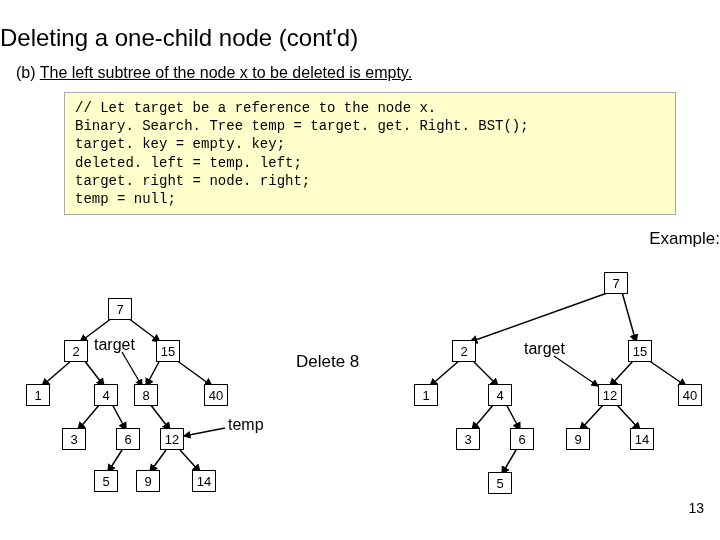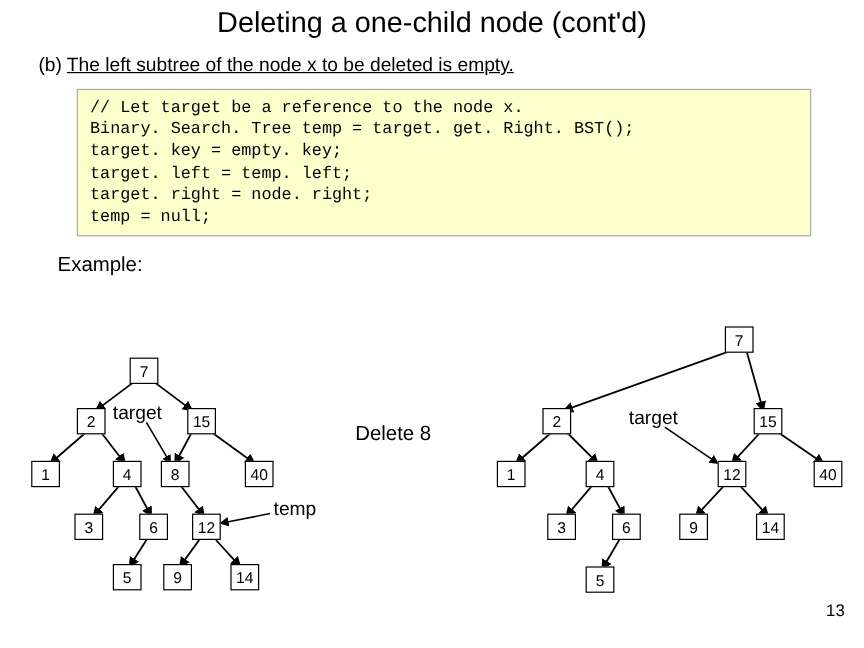--- a/index.html
+++ b/index.html
@@ -6,41 +6,41 @@
   body {
     margin: 0;
     width: 720px;
     height: 540px;
     font-family: Arial, Helvetica, sans-serif;
     background: #fff;
     color: #000;
     position: relative;
   }
   .title {
-    text-align: center;
     font-size: 24px;
-    padding: 6px 0 8px;
+    padding: 24px 0 8px;
   }
   .subhead {
     font-size: 16px;
-    padding: 4px 0 6px 32px;
+    padding: 4px 0 6px 16px;
   }
   .codebox {
     margin: 4px 44px 0 64px;
     background: #ffffcc;
     border: 1px solid #aaa;
     padding: 6px 10px 6px 10px;
     font-family: "Courier New", monospace;
     font-size: 14px;
     line-height: 1.3;
     white-space: pre;
   }
   .example {
     font-size: 17px;
     padding: 14px 0 0 48px;
+    text-align: right;
   }
   .stage {
     position: absolute;
     top: 258px;
     left: 0;
     width: 720px;
     height: 260px;
   }
   .node {
     position: absolute;
@@ -83,21 +83,21 @@
 
 <div class="title">Deleting a one-child node (cont'd)</div>
 
 <div class="subhead">
   <span>(b) </span><span class="u">The left subtree of the node x to be deleted is empty.</span>
 </div>
 
 <div class="codebox"><span>// Let target be a reference to the node x.</span>
 <span>Binary. Search. Tree temp = target. get. Right. BST();</span>
 <span>target. key = empty. key;</span>
-<span>target. left = temp. left;</span>
+<span>deleted. left = temp. left;</span>
 <span>target. right = node. right;</span>
 <span>temp = null;</span></div>
 
 <div class="example">Example:</div>
 
 <div class="stage">
 
   <svg class="edges">
     <defs>
       <marker id="ah" markerWidth="7" markerHeight="7" refX="5" refY="3" orient="auto">

